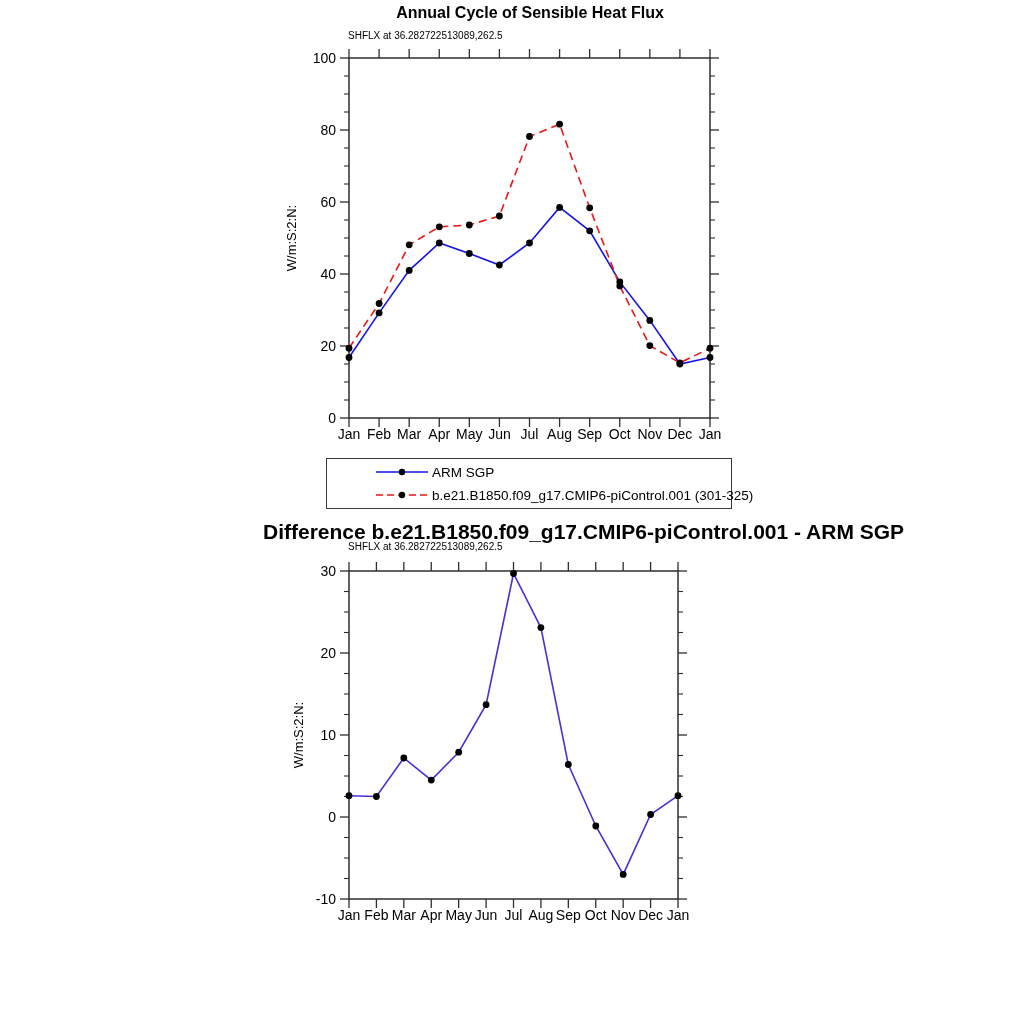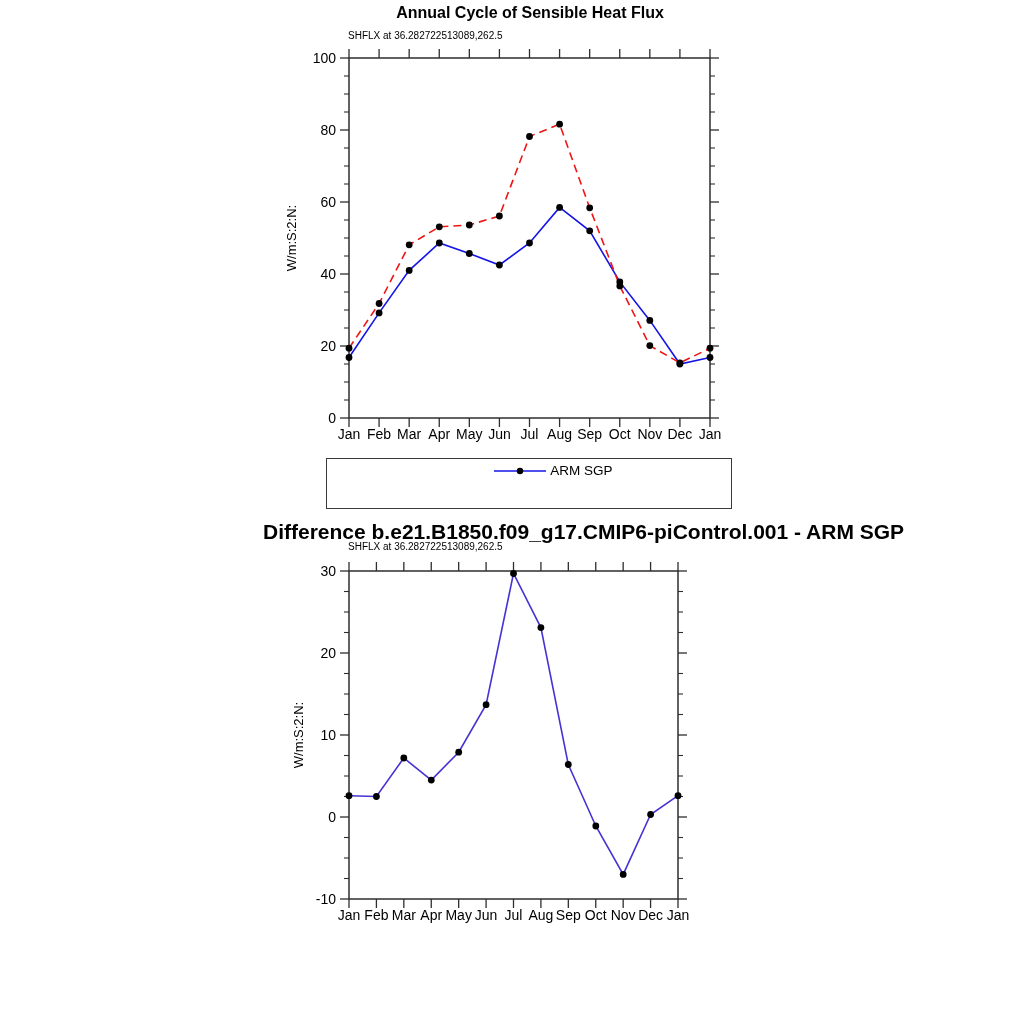--- a/index.html
+++ b/index.html
@@ -10,21 +10,21 @@
   #charts-svg{position:absolute;left:0;top:0;}
   .chart-title{position:absolute;font-weight:bold;text-align:center;white-space:nowrap;}
   #top-title{left:280px;top:4px;width:500px;font-size:16px;}
   #bottom-title{left:263px;top:520px;width:500px;font-size:21px;}
   .chart-subtitle{position:absolute;font-size:10px;white-space:nowrap;}
   #top-subtitle{left:348px;top:30px;}
   #bottom-subtitle{left:348px;top:541px;}
   #legend-box{
     position:absolute;left:326px;top:458px;width:406px;height:51px;
     border:1px solid #3a3a3a;box-sizing:border-box;background:#fff;
-    display:flex;flex-direction:row;justify-content:center;padding-left:46px;
+    display:flex;flex-direction:column;justify-content:center;padding-left:46px;
   }
   .legend-row{display:flex;align-items:center;height:23px;padding-left:2px;}
   .legend-sample{width:54px;height:14px;flex:0 0 54px;}
   .legend-label{font-size:13.5px;margin-left:3px;white-space:nowrap;}
 </style>
 </head>
 <body>
 
 <div id="stage">
   <svg id="charts-svg" width="1024" height="1024">
@@ -245,17 +245,24 @@
   <div id="top-subtitle" class="chart-subtitle">SHFLX at 36.282722513089,262.5</div>
 
   <div id="legend-box">
       <div class="legend-row">
         <svg class="legend-sample" width="54" height="14">
           <line x1="1" y1="7" x2="53" y2="7" stroke="#1414e6" stroke-width="1.6"></line>
           <circle cx="27" cy="7" r="3.2" fill="#000"></circle>
         </svg>
         <span class="legend-label">ARM SGP</span>
       </div>
+      <div class="legend-row">
+        <svg class="legend-sample" width="54" height="14">
+          <line x1="1" y1="7" x2="53" y2="7" stroke="#f01414" stroke-width="1.6" stroke-dasharray="7 4"></line>
+          <circle cx="27" cy="7" r="3.2" fill="#000"></circle>
+        </svg>
+        <span class="legend-label">b.e21.B1850.f09_g17.CMIP6-piControl.001 (301-325)</span>
+      </div>
     </div>
 
   <div id="bottom-title" class="chart-title">Difference b.e21.B1850.f09_g17.CMIP6-piControl.001 - ARM SGP</div>
   <div id="bottom-subtitle" class="chart-subtitle">SHFLX at 36.282722513089,262.5</div>
 </div>
 
 </body></html>

